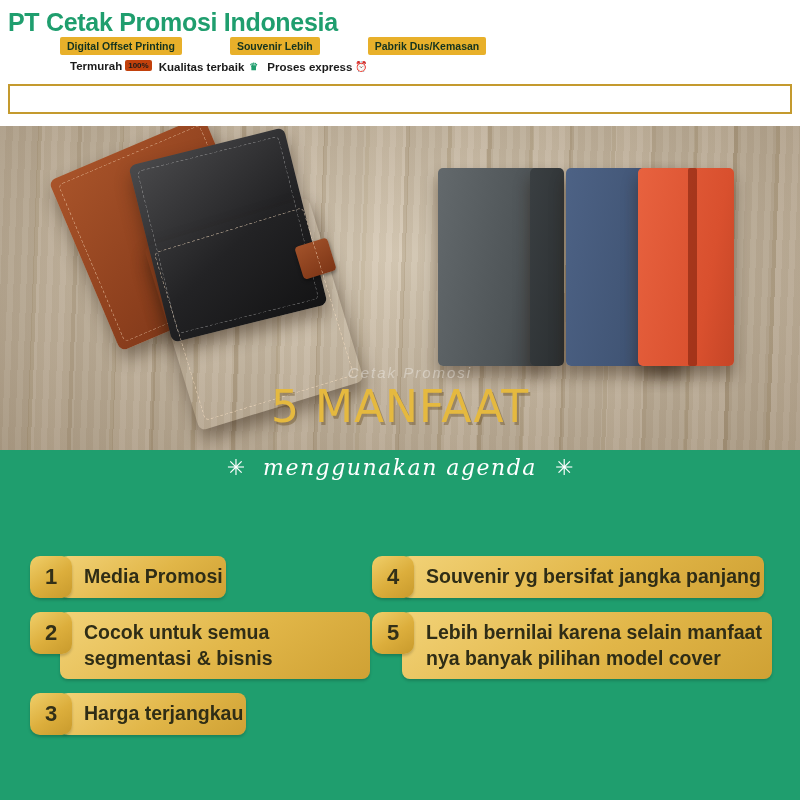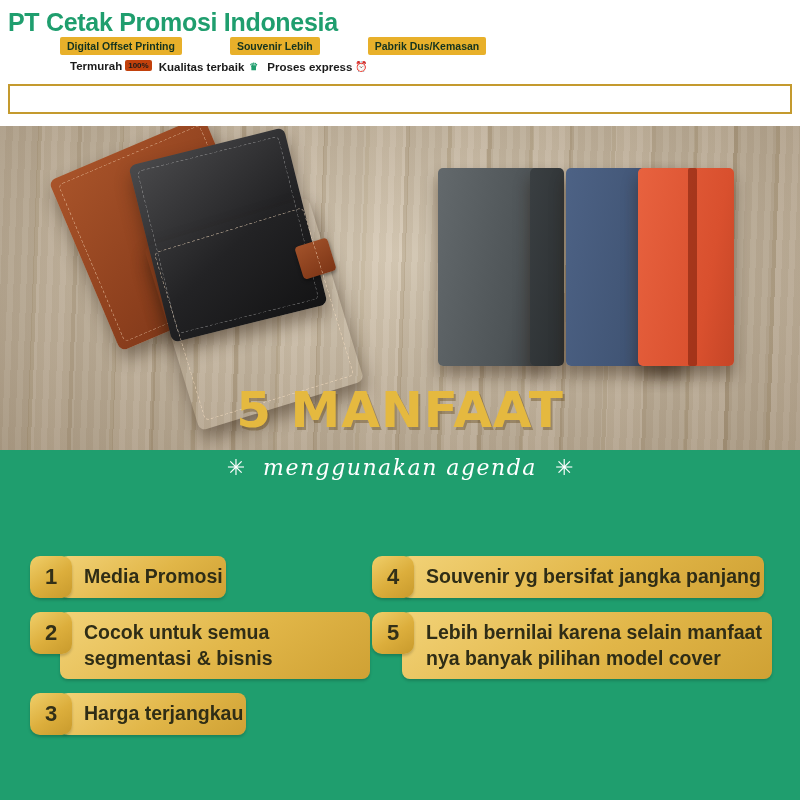--- a/index.html
+++ b/index.html
@@ -241,22 +241,22 @@
   .title-wrap {
     position: absolute;
     left: 0;
     top: 385px;
     width: 800px;
     text-align: center;
     z-index: 6;
   }
   .main-title {
     font-family: "DejaVu Sans", sans-serif;
-    font-size: 50px;
-    font-weight: bold;
+    font-size: 44px;
+    font-weight: normal;
     color: #e5b93f;
     letter-spacing: 1px;
     line-height: 1;
     text-shadow: 2px 3px 0 rgba(90,60,10,0.35);
   }
   .subtitle-row {
     position: absolute;
     left: 0;
     top: 455px;
     width: 800px;
@@ -365,20 +365,21 @@
       <div class="strap"></div>
     </div>
 
     <div class="nb nb-grey"></div>
     <div class="nb nb-dark"></div>
     <div class="nb nb-blue"></div>
     <div class="nb nb-navy"></div>
     <div class="nb nb-red"></div>
     <div class="nb-band band-red"></div>
 
+    <div class="watermark">Cetak Promosi</div>
   </div>
 
   <div class="body-green"></div>
 
   <div class="title-wrap">
     <div class="main-title">5 MANFAAT</div>
   </div>
 
   <div class="subtitle-row">
     <span class="spark">✳</span>

